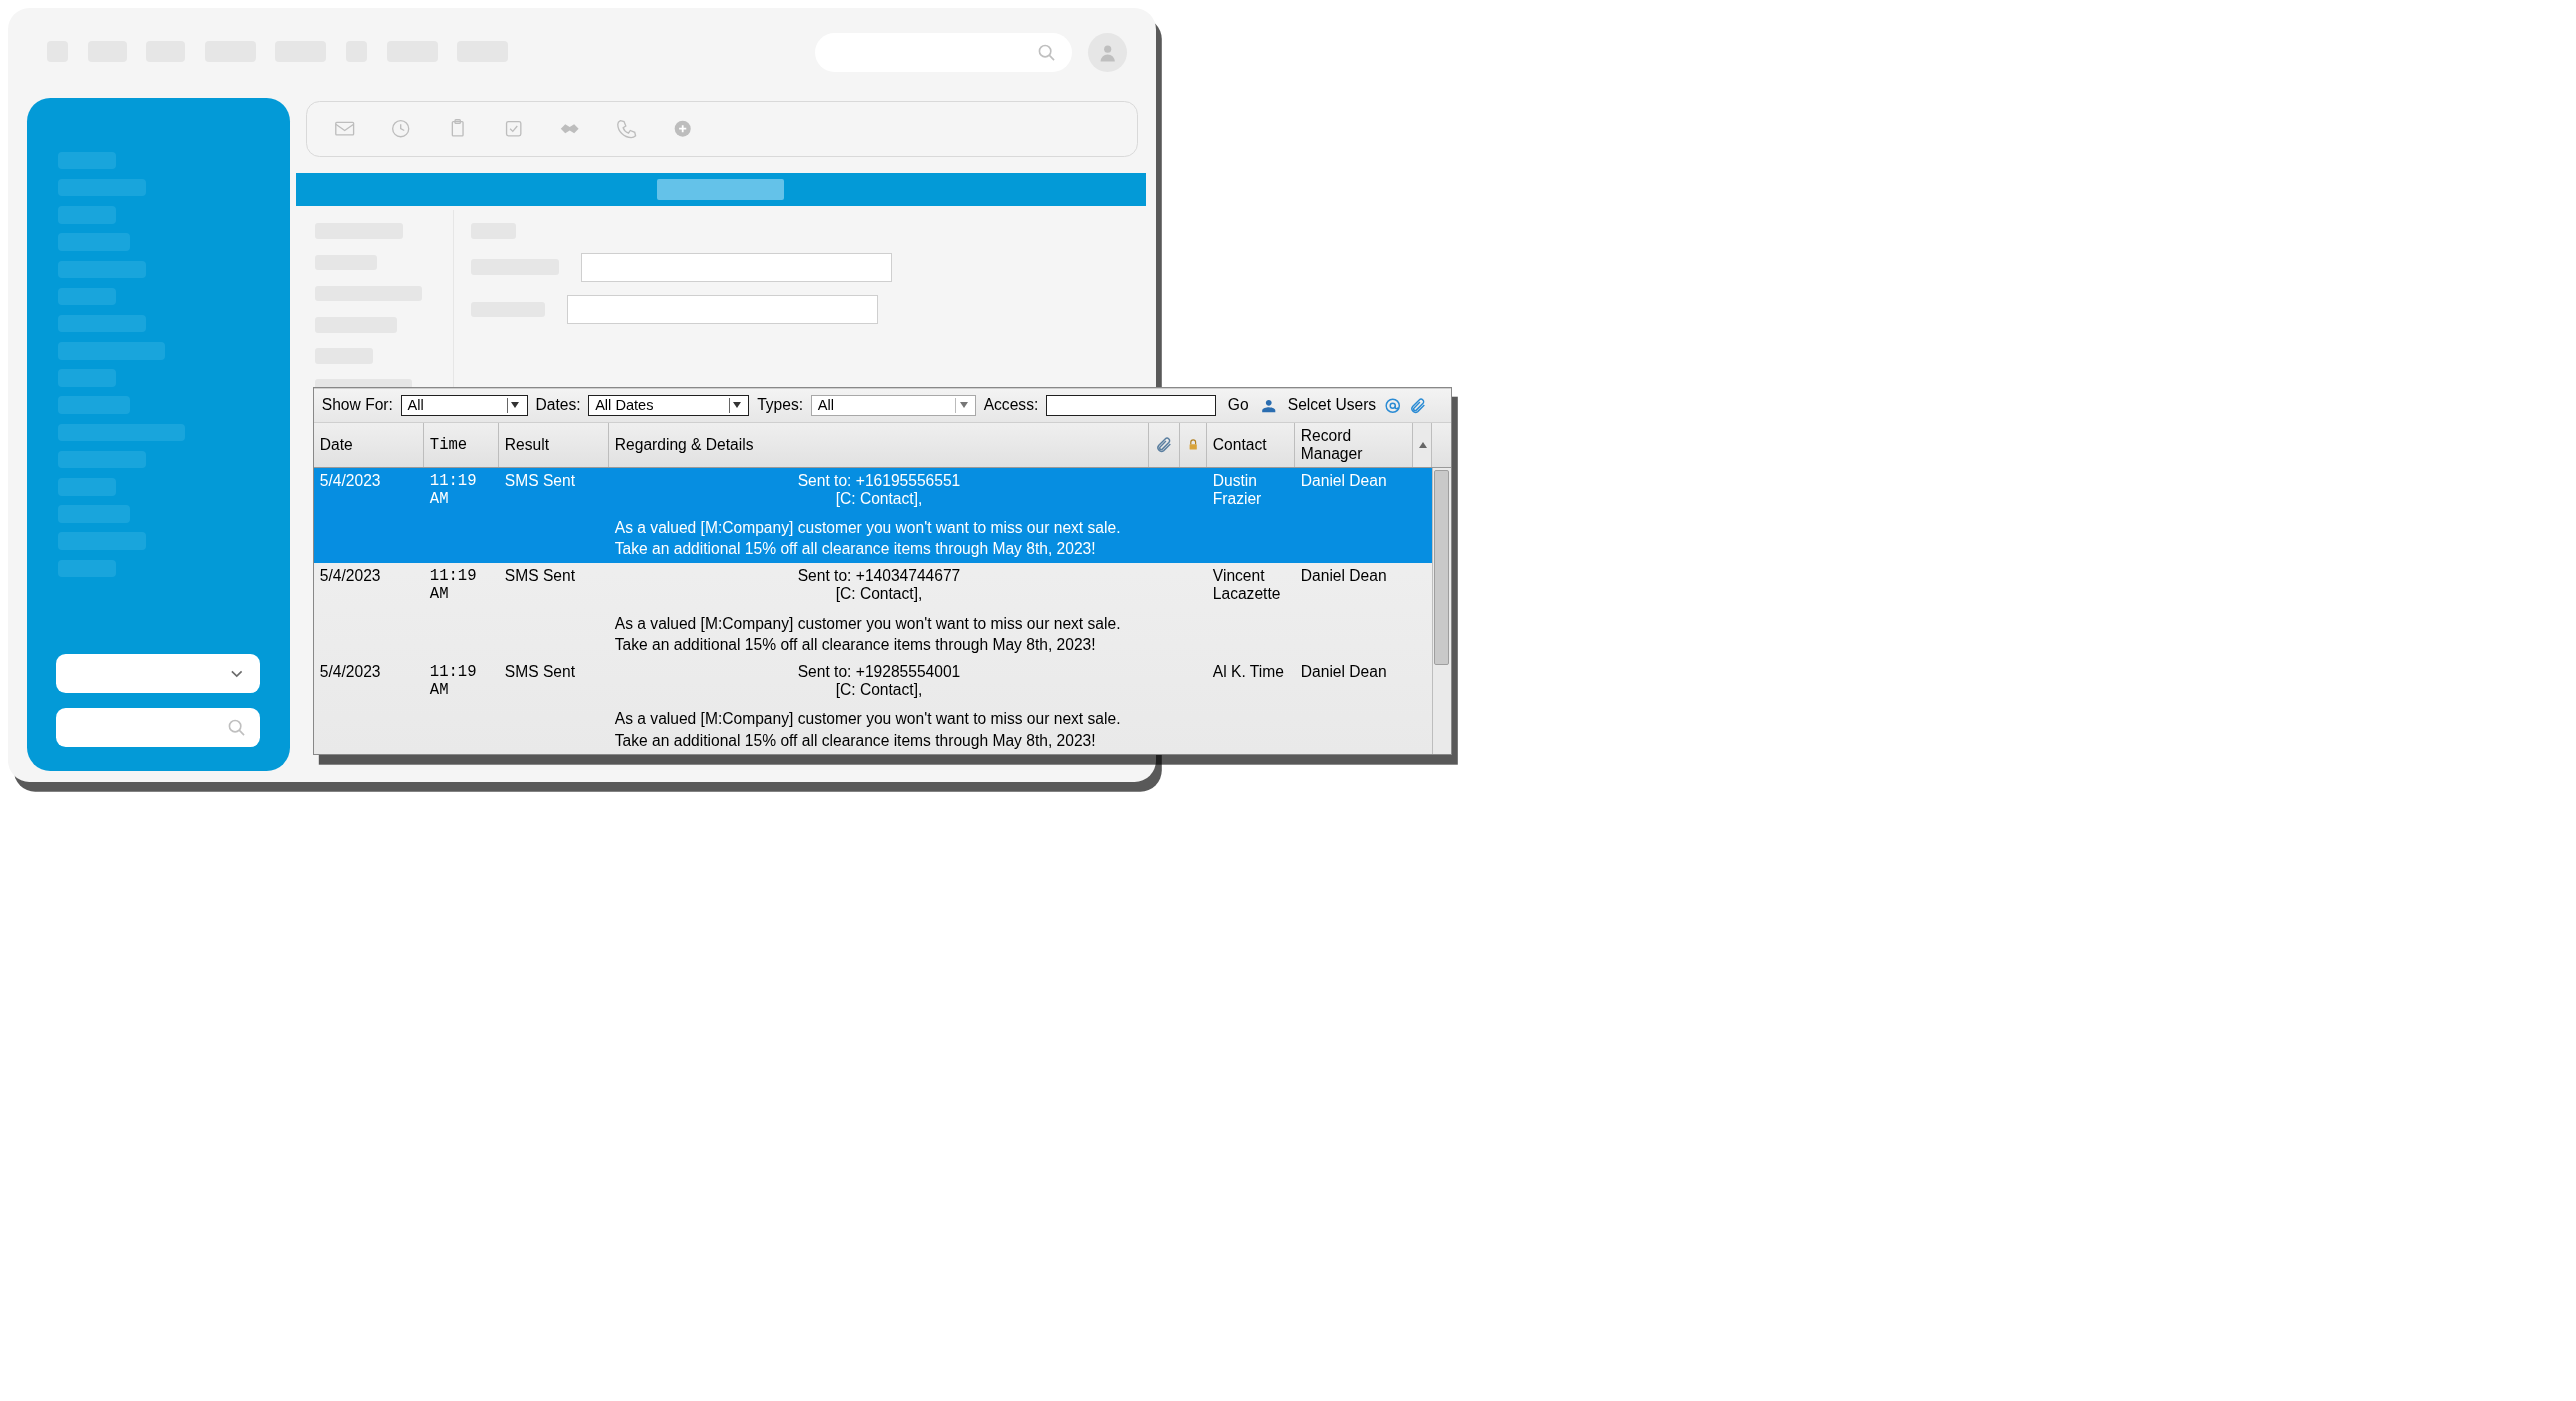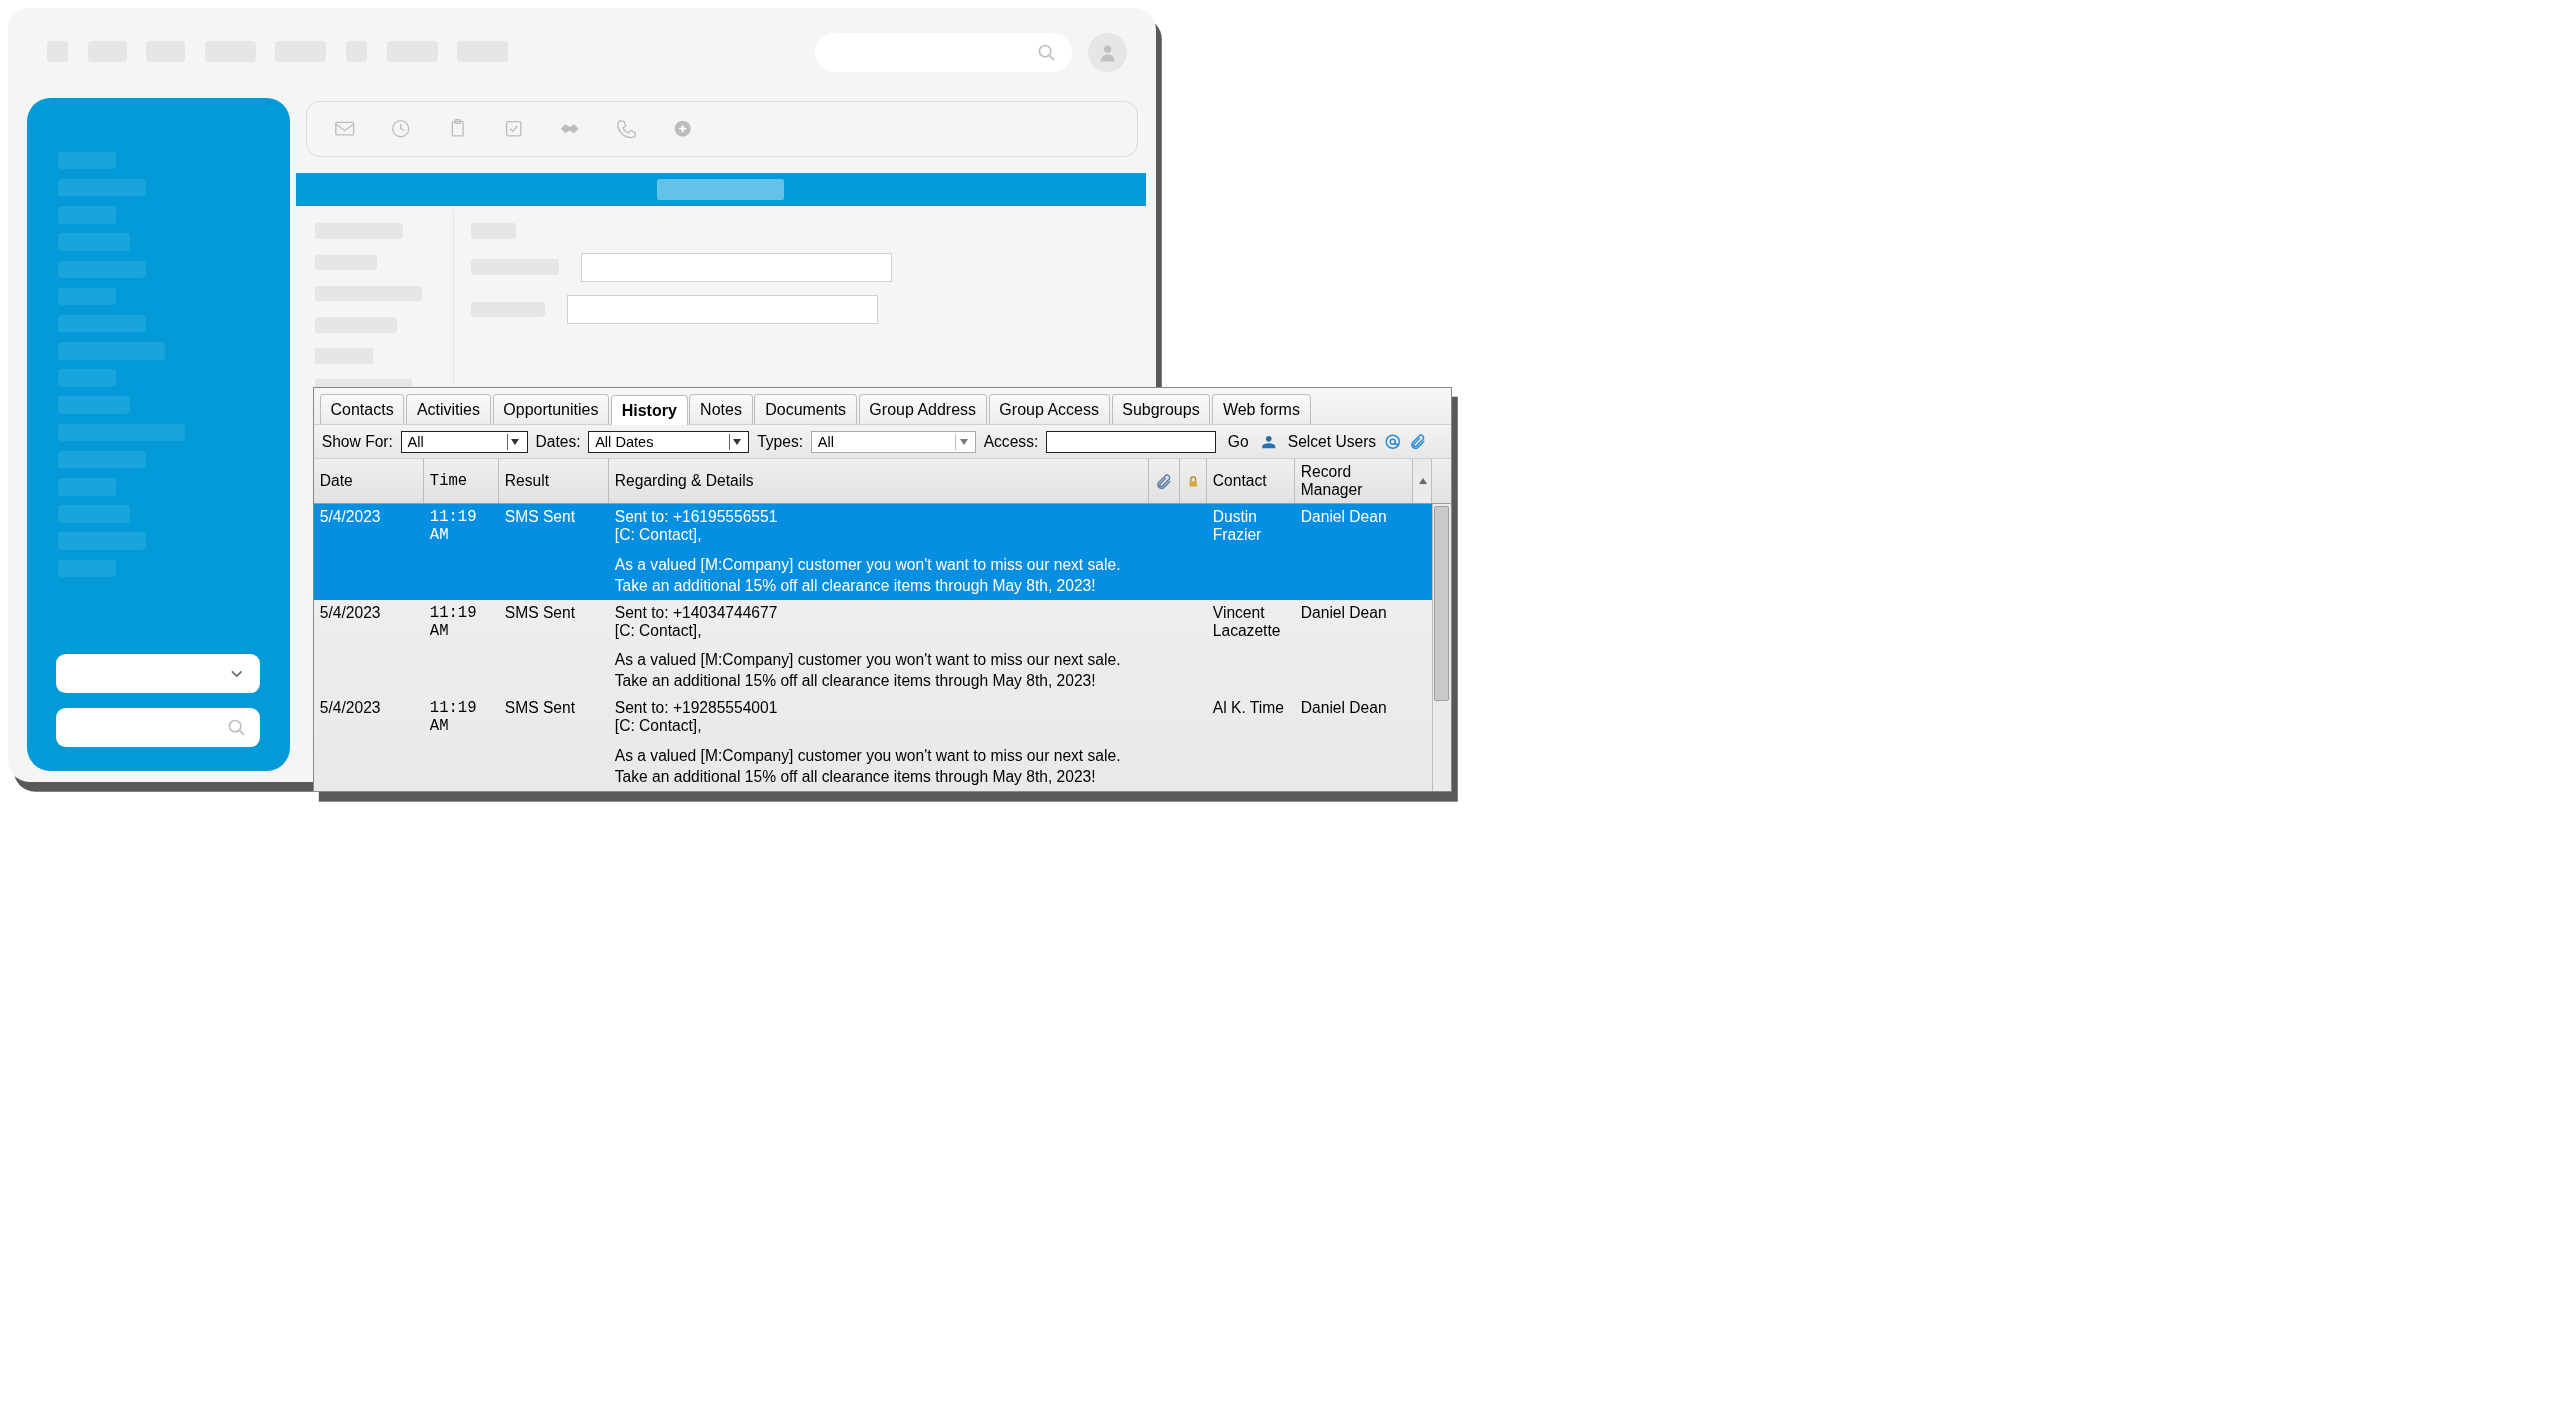--- a/index.html
+++ b/index.html
@@ -281,21 +281,21 @@
   .grid-body { position:relative; }
   .row {
     display:flex;
     font-size:15.6px;
     border-bottom:0px solid transparent;
   }
   .row.sel { background:#068ee1; color:#fff; }
   .cell { padding:3.9px 5.8px; }
   .row .c-details { width:540px; }
   .row.sel .sub { color:#fff; }
-  .sub { display:block; }
+  .sub { display:block;text-align:center; }
   .body-text { margin-top:9.7px; display:block; line-height:1.35;}
   .scroll-track {
     position:absolute; right:0; top:0; bottom:0; width:19.5px;
     background:#eaeaea; border-left:1px solid #bdbdbd;
   }
   .scroll-thumb {
     position:absolute; left:1.9px; right:1.9px; top:1.9px; height:195px;
     background:#c9c9c9; border:1px solid #9e9e9e; border-radius:1.9px;
   }
 
@@ -422,32 +422,20 @@
           </div>
         <div class="form-row">
             <div class="lbl-sk" style="width:74px"></div>
             <div class="input-sk"></div>
           </div>
       </div>
     </div>
   </div>
 
   <div class="history-panel">
-    <div class="tabs-row" id="tabs-row">
-        <div class="tab">Contacts</div>
-        <div class="tab">Activities</div>
-        <div class="tab">Opportunities</div>
-        <div class="tab active">History</div>
-        <div class="tab">Notes</div>
-        <div class="tab">Documents</div>
-        <div class="tab">Group Address</div>
-        <div class="tab">Group Access</div>
-        <div class="tab">Subgroups</div>
-        <div class="tab">Web forms</div>
-      </div>
 
     <div class="filter-row">
       <label>Show For:</label>
       <div class="combo">
         <span>All</span>
         <span class="tri">
             <span class="tiny-tri"></span>
           </span>
       </div>
       <label>Dates:</label>

